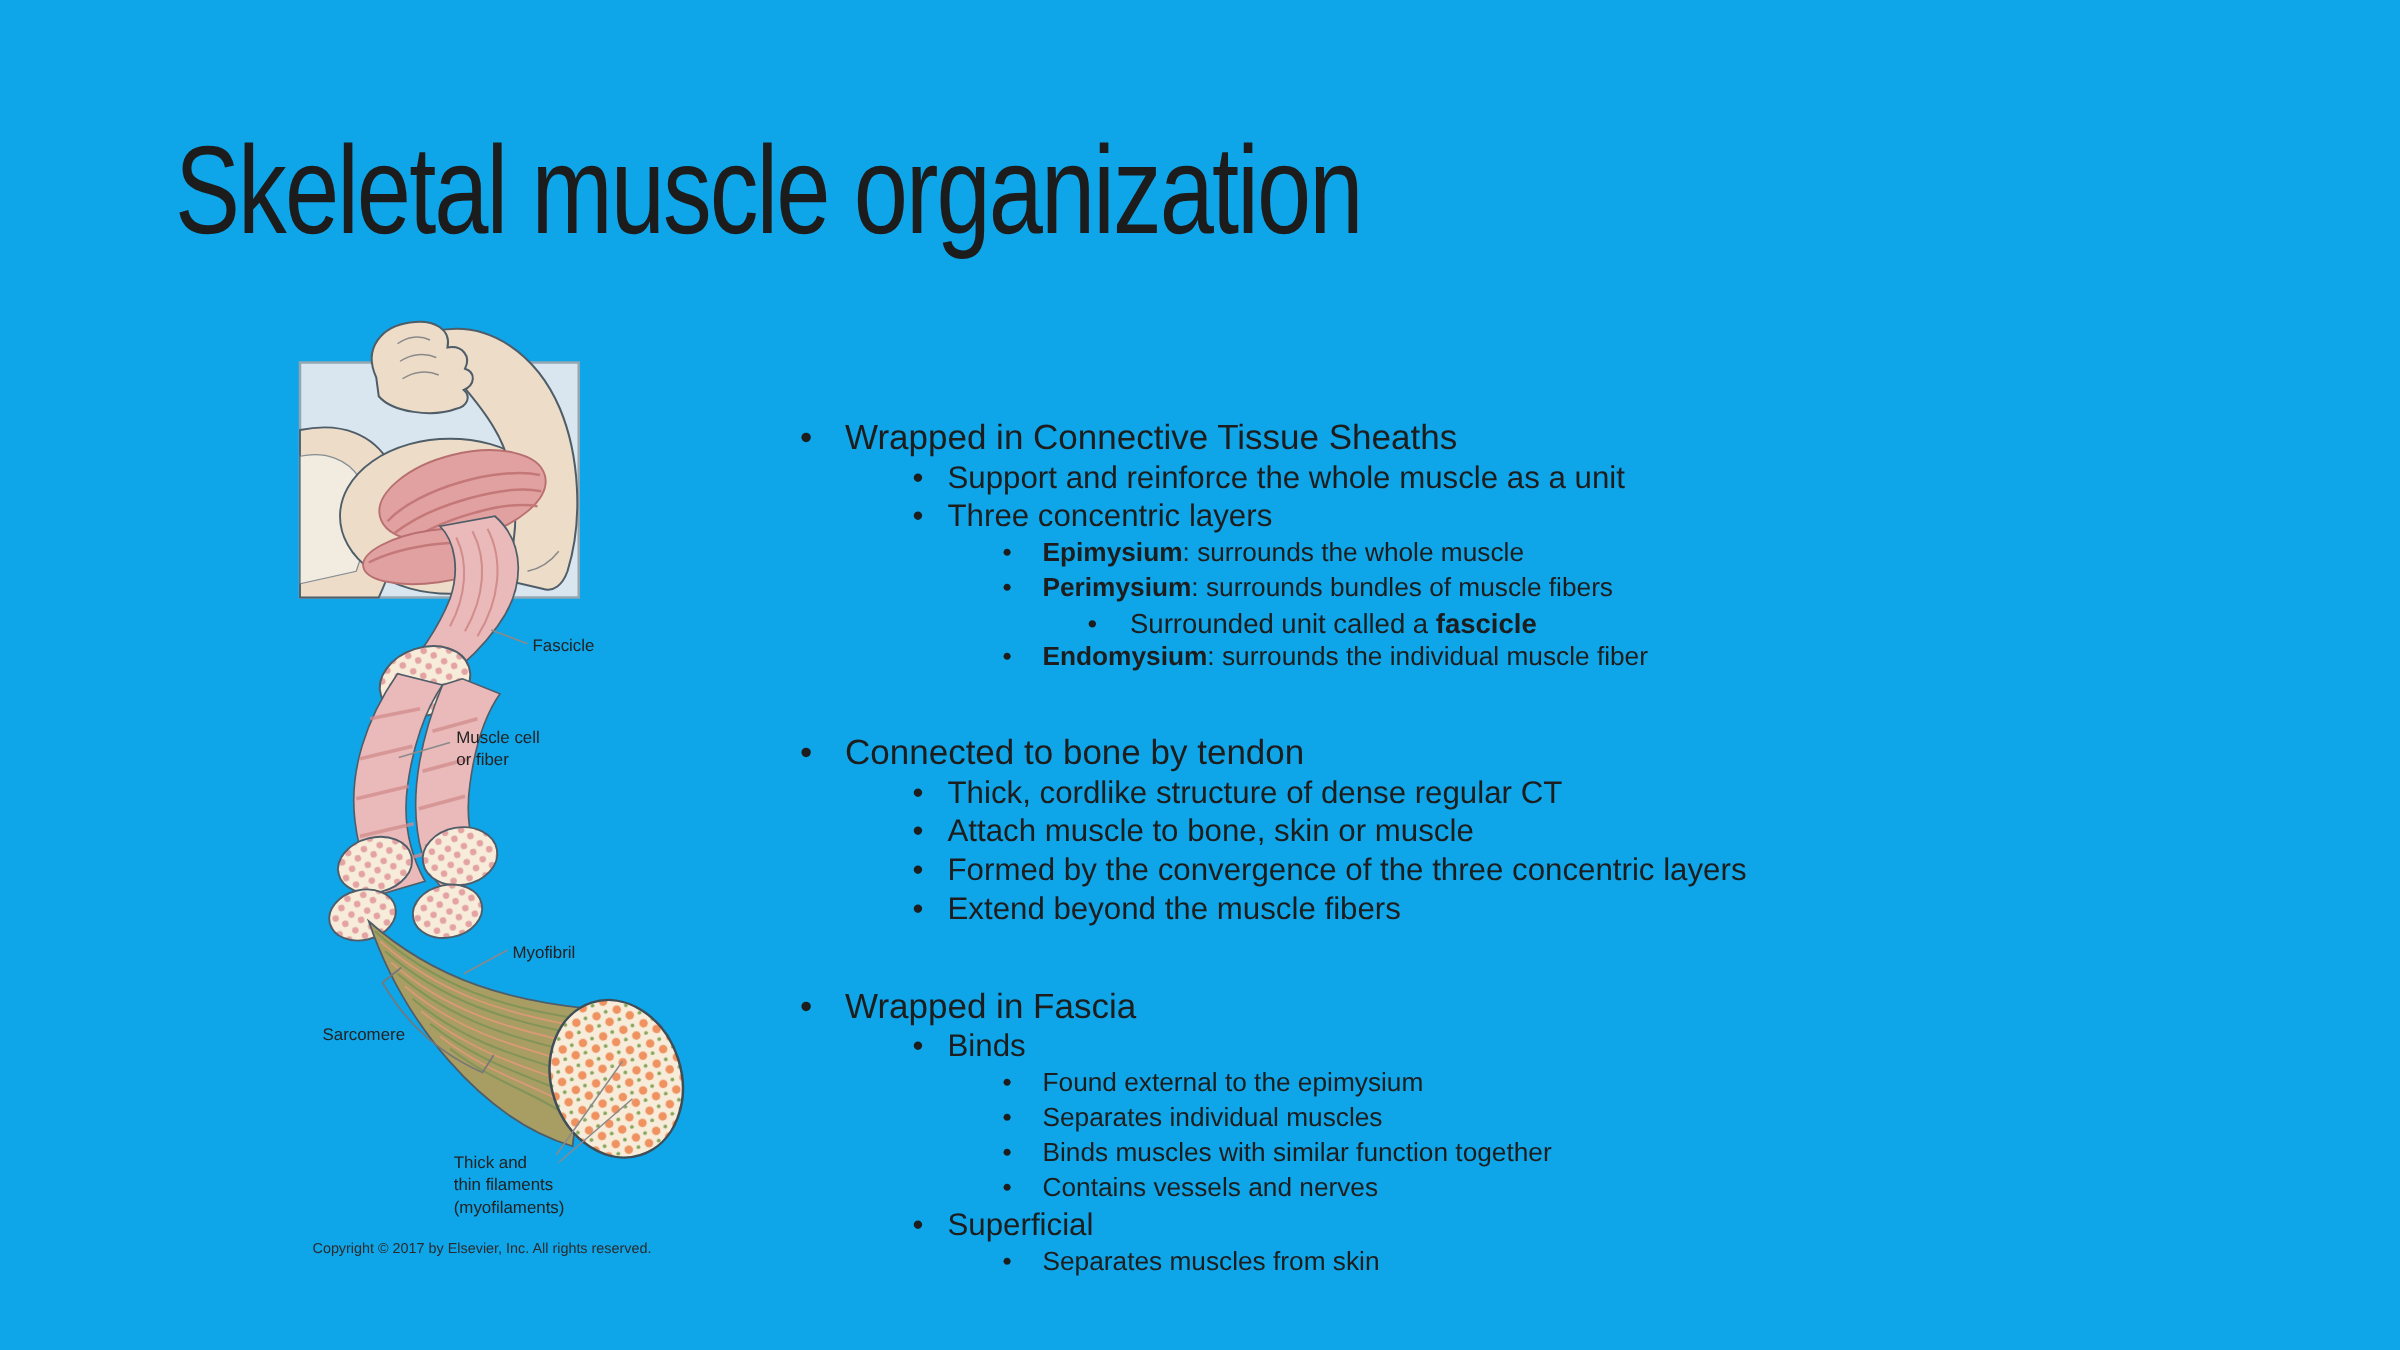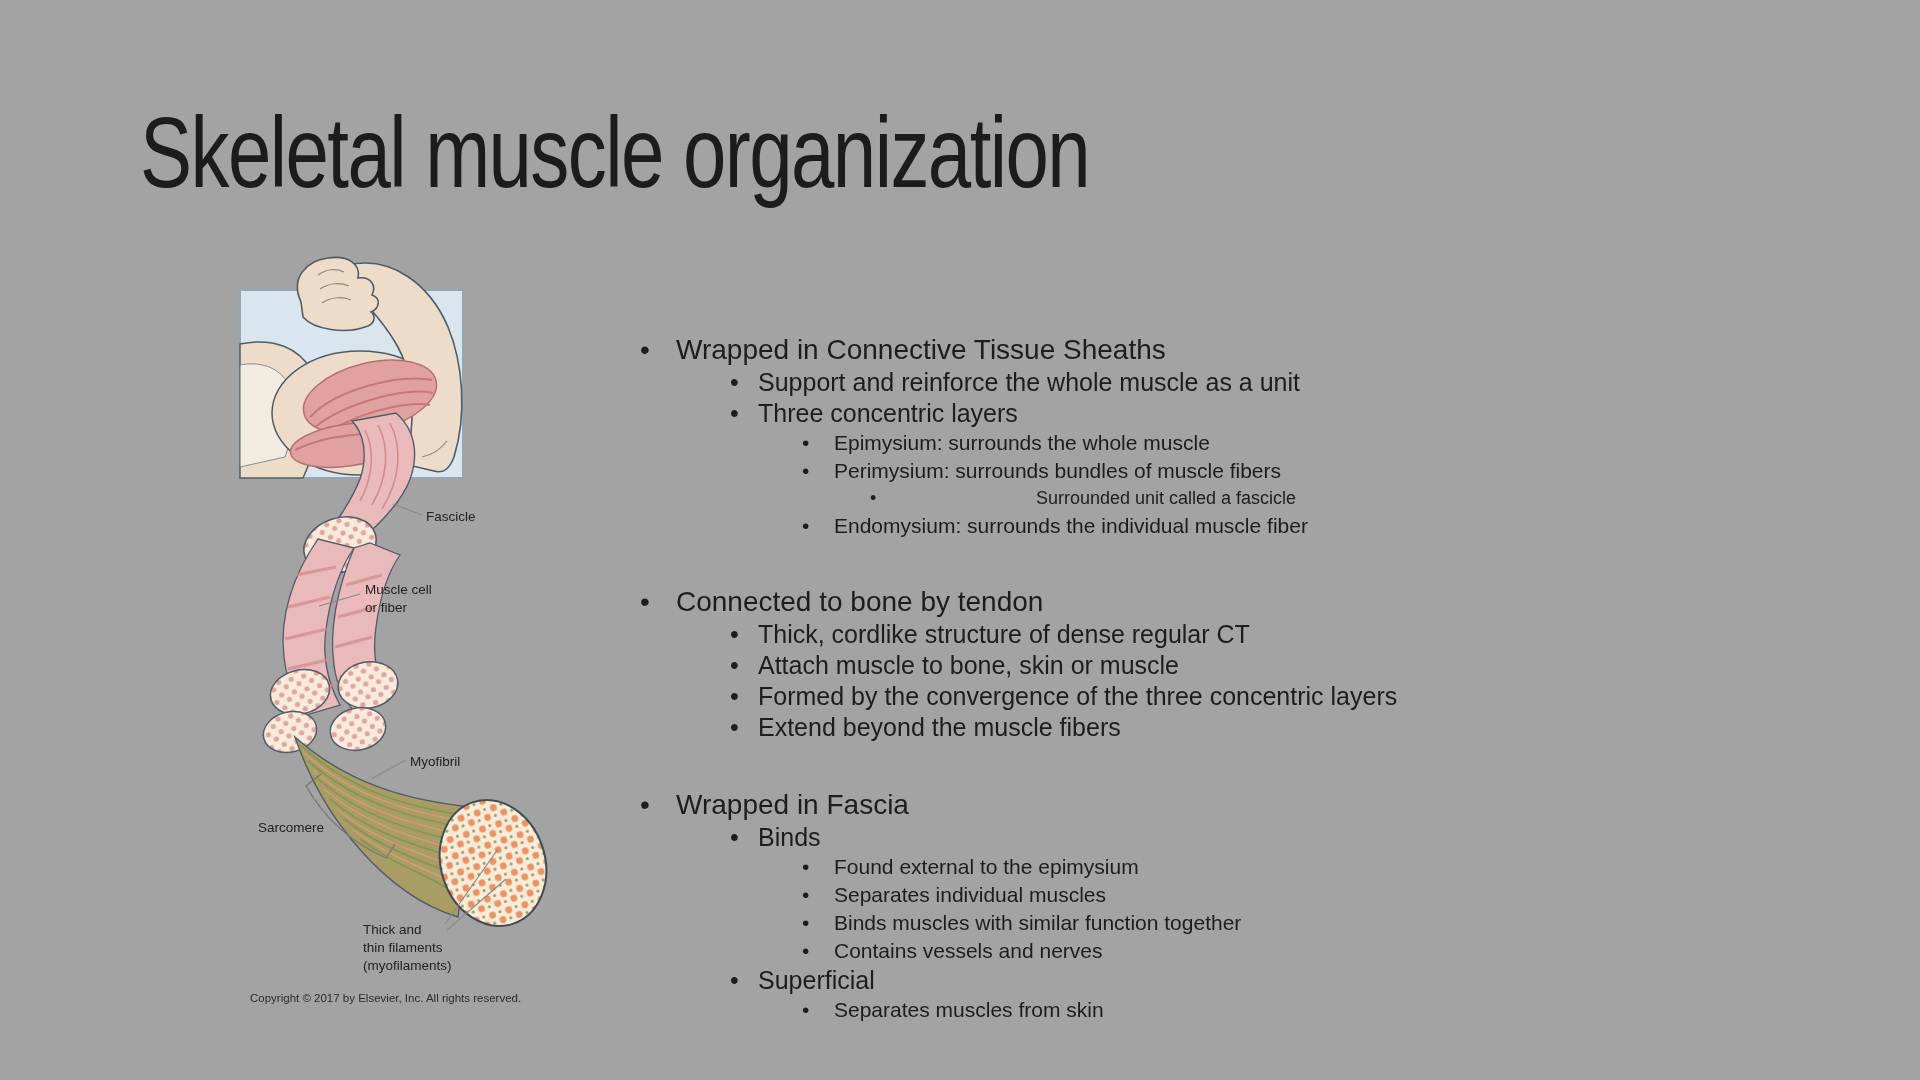--- a/index.html
+++ b/index.html
@@ -3,21 +3,21 @@
 <meta charset="utf-8">
 <style>
   * { margin: 0; padding: 0; box-sizing: border-box; }
   html, body { width: 1920px; height: 1080px; overflow: hidden; }
   body {
     font-family: "Liberation Sans", sans-serif;
     background: #fdfdfd;
     position: relative;
     color: #1d1d1d;
   }
-  .slide { position: absolute; inset: 0; background: #a3a3a3; }
+  .slide { position: absolute; inset: 0; background: #0ea5e9; }
 
   h1.slide-title {
     position: absolute;
     left: 140px;
     top: 96px;
     font-size: 100px;
     font-weight: 300;
     letter-spacing: -2px;
     line-height: 112px;
     color: #1c1c1c;
@@ -57,24 +57,24 @@
     content: "\2022";
     position: absolute;
     top: 0;
   }
   .l1 { font-size: 28px; line-height: 34px; padding-left: 38px; margin-top: 45px; }
   .l1::before { left: 2px; }
   .l2 { font-size: 25px; line-height: 31px; padding-left: 120px; }
   .l2::before { left: 92px; }
   .l3 { font-size: 21px; line-height: 28px; padding-left: 196px; }
   .l3::before { left: 164px; }
-  .l4 { font-size: 18px; line-height: 27px; padding-left: 266px; text-align: center; }
+  .l4 { font-size: 22px; line-height: 27px; padding-left: 266px; }
   .l4::before { left: 232px; }
   .gap { }
-  .b { font-weight: 400; }
+  .b { font-weight: 700; }
 </style>
 </head>
 <body>
 
 <div class="slide">
 
   <h1 class="slide-title">Skeletal muscle organization</h1>
 
   <div class="figure-wrap">
     <svg viewBox="0 0 380 770">

